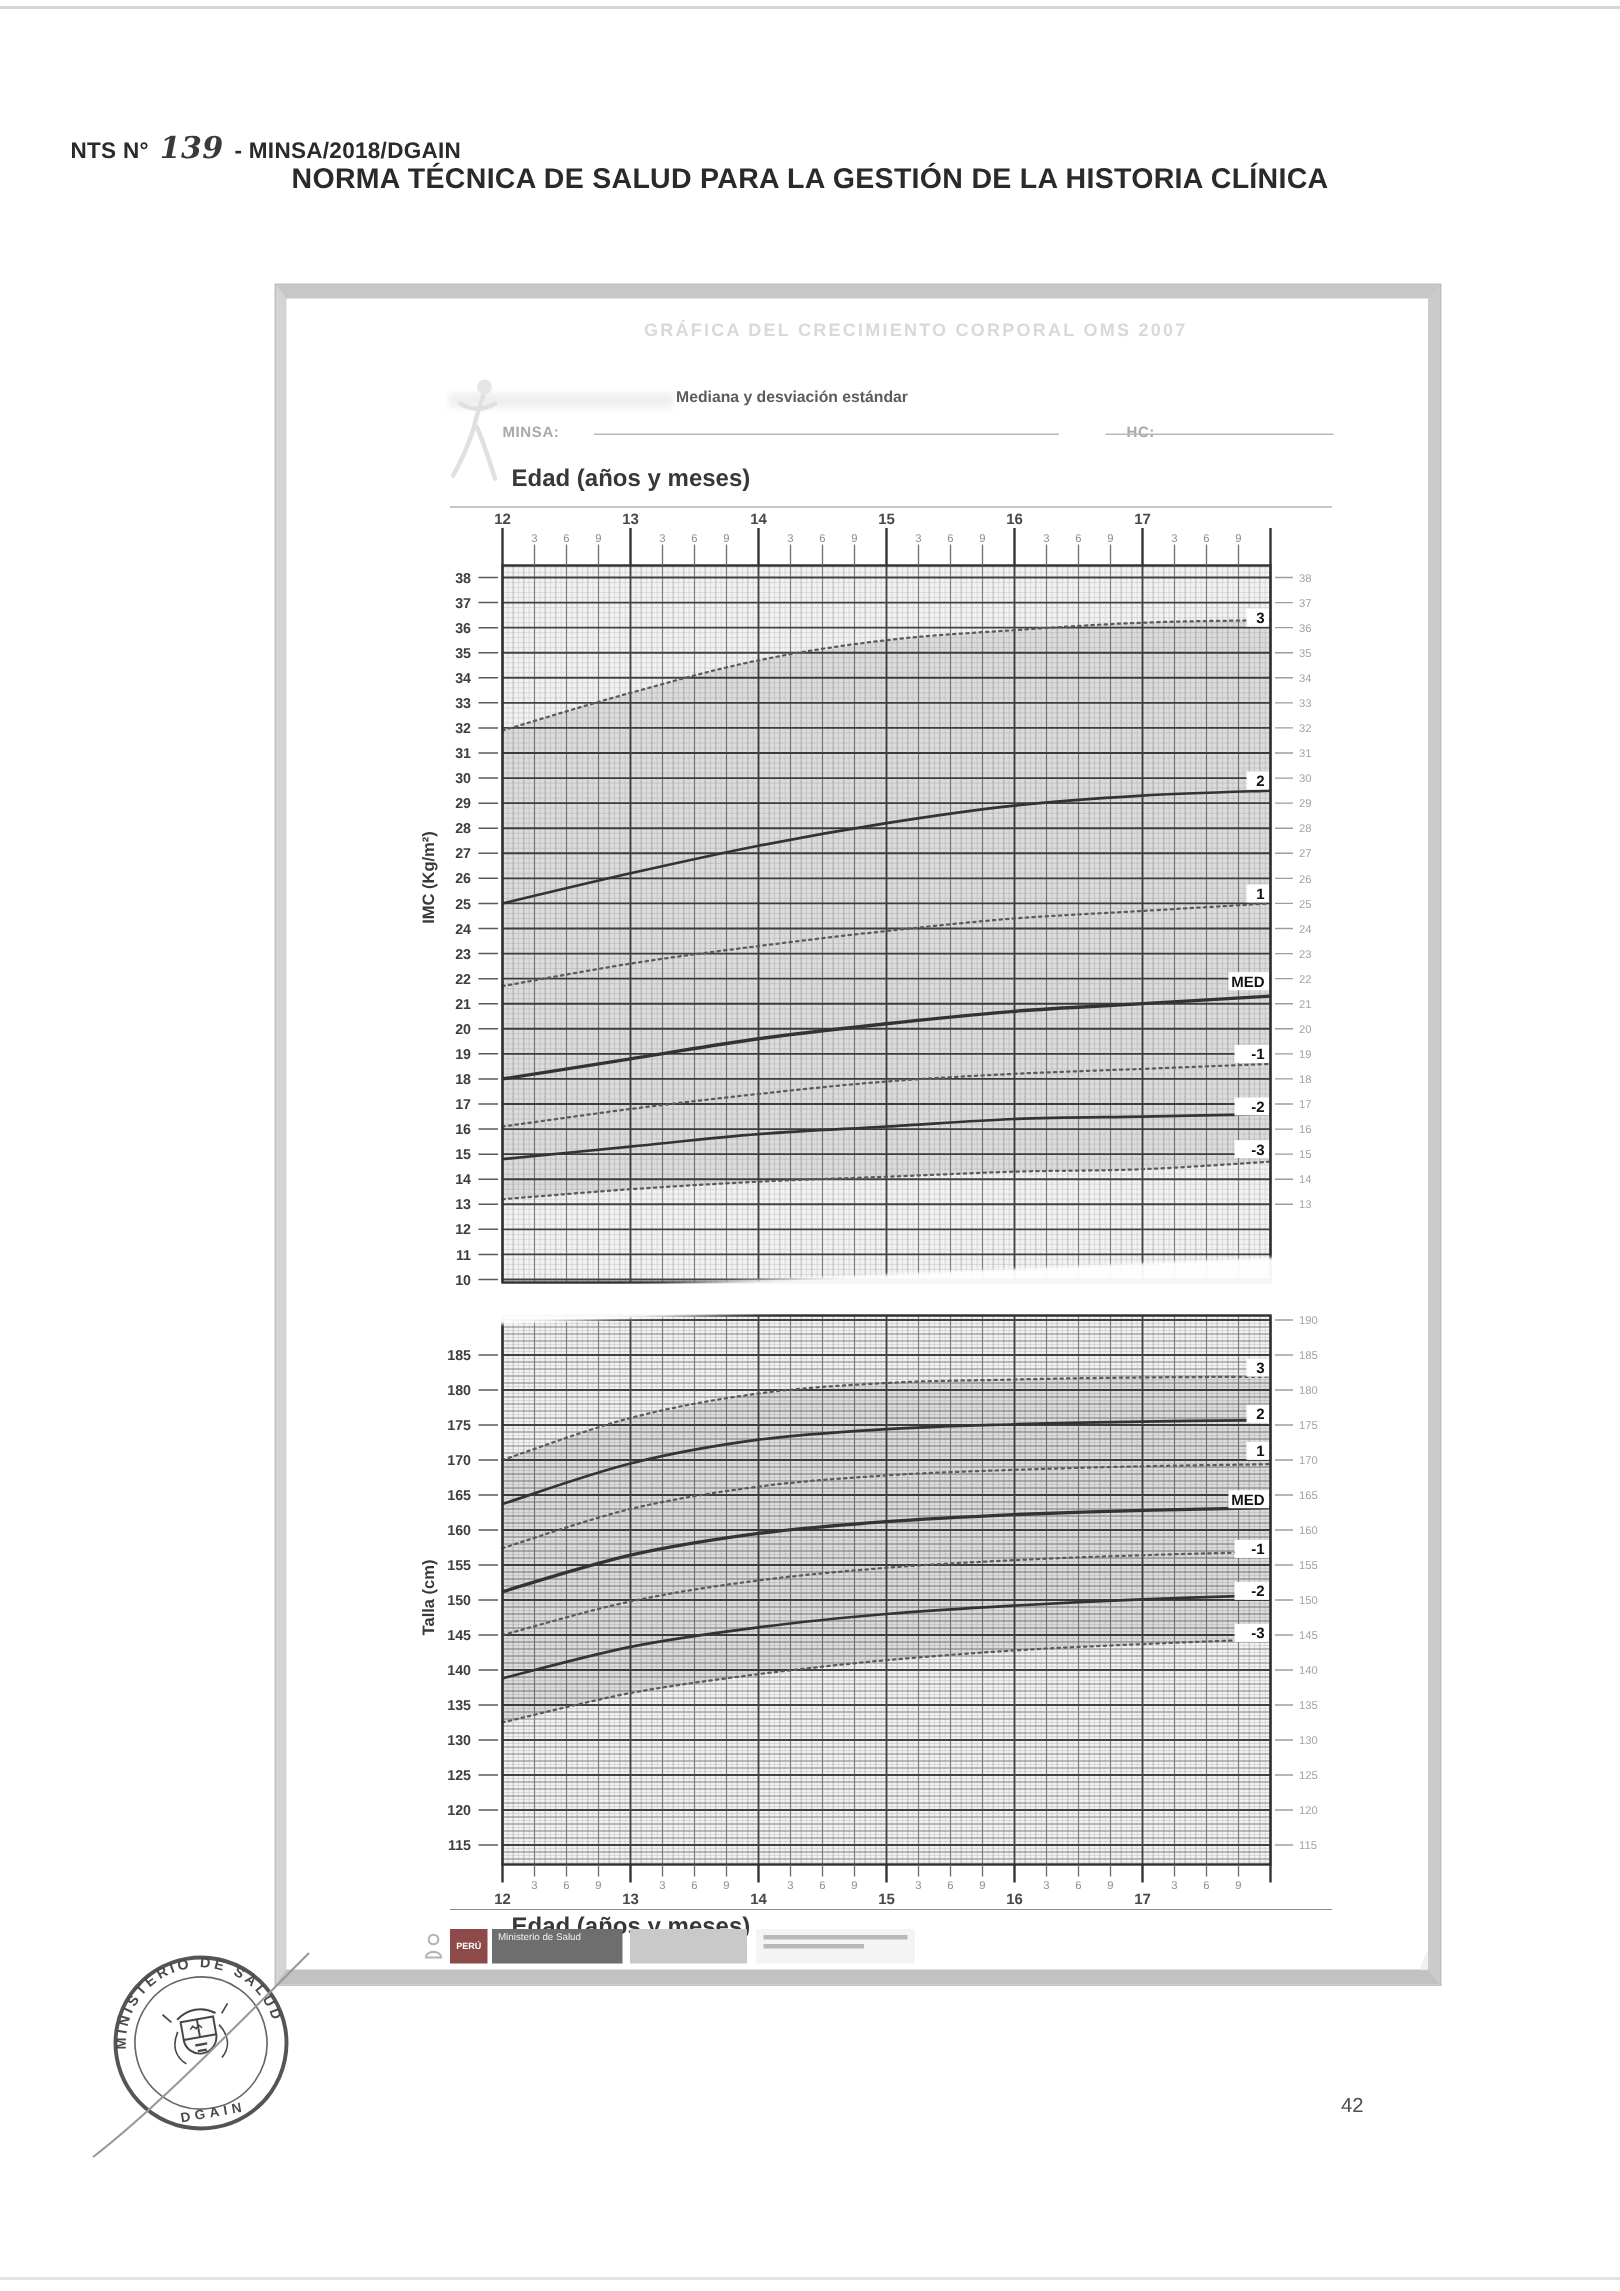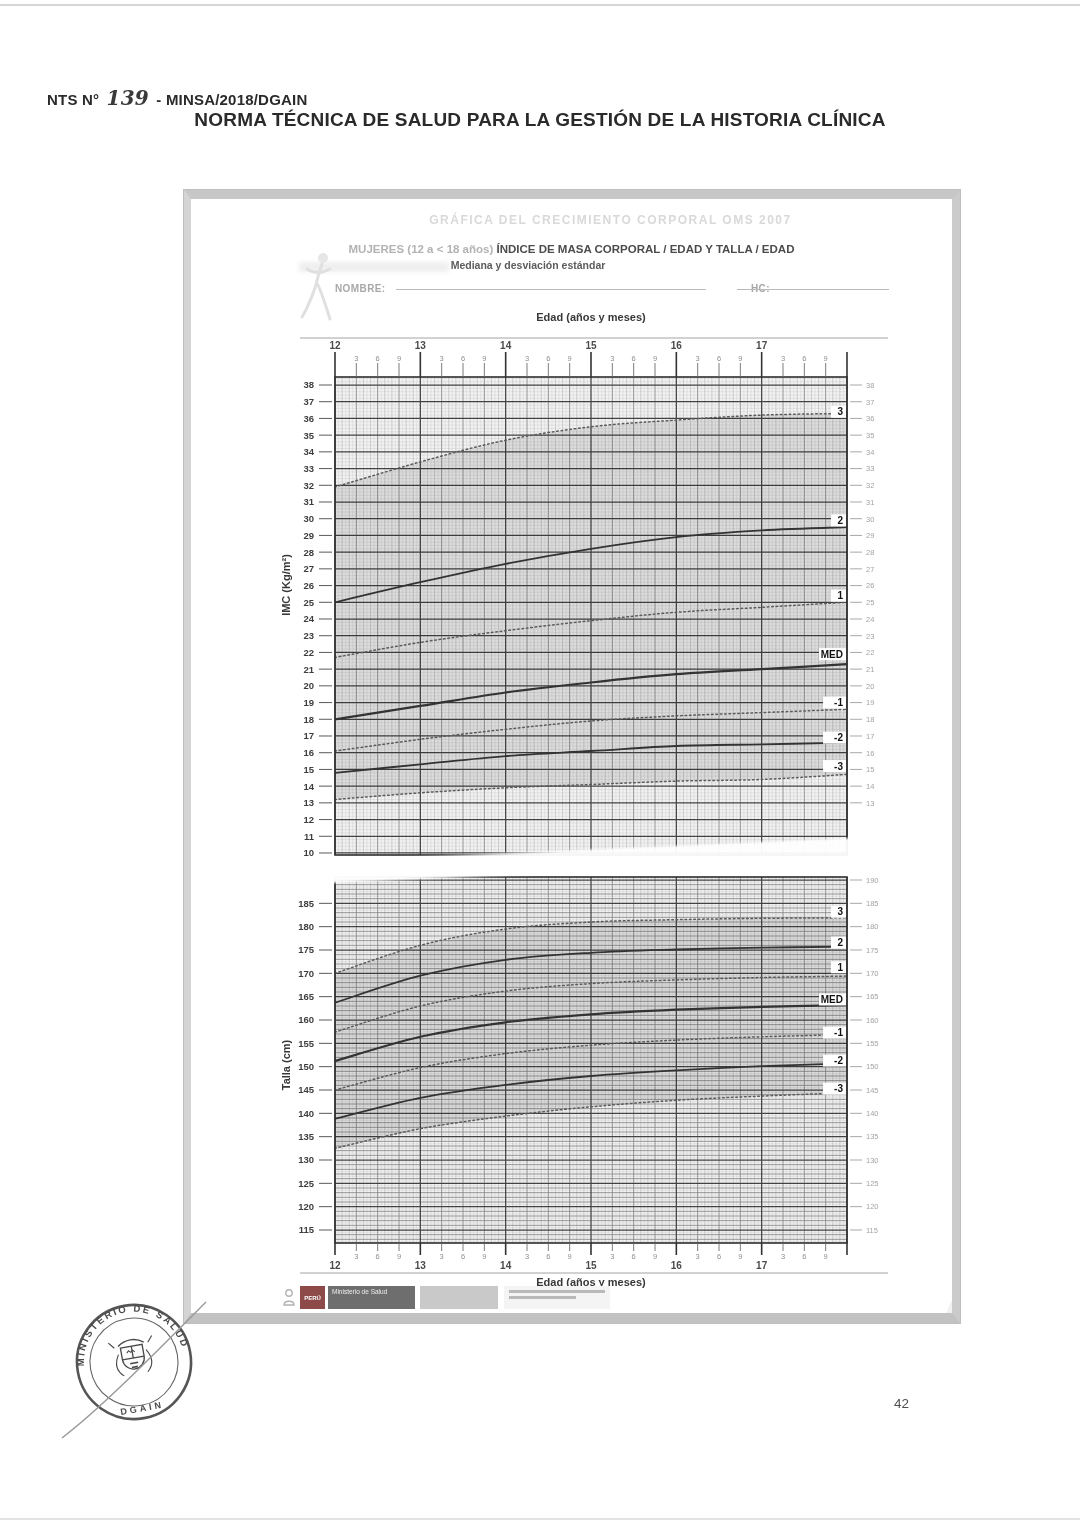--- a/index.html
+++ b/index.html
@@ -13,21 +13,21 @@
   .sheet{position:absolute;left:184px;top:190px;width:776px;height:1133px;background:#fff;
     border-top:9px solid #c7c7c7;border-left:7px solid #d4d4d4;border-right:8px solid #cbcbcb;border-bottom:10px solid #c2c2c2;
     box-shadow:0 0 0 1px #bfbfbf;box-sizing:border-box;overflow:hidden;}
   .wm{top:14px;left:0;width:761px;padding-left:39px;text-align:center;font-size:12px;font-weight:bold;color:#d9d9d9;letter-spacing:1.5px;}
   .sub1{top:44px;left:0;width:761px;text-align:center;font-size:11.5px;font-weight:bold;}
   .sub1 .fade{color:#b3b3b3;} .sub1 .dark{color:#4c4c4c;}
   .sub2{top:60px;left:0;width:674px;text-align:center;font-size:10.5px;font-weight:bold;color:#5c5c5c;}
   .smudge{top:63px;left:108px;width:150px;height:10px;background:#efefef;filter:blur(2px);}
   .flabel{font-size:10px;color:#a8a8a8;font-weight:bold;letter-spacing:.4px;}
   .fline{border-bottom:1px solid #b9b9b9;height:12px;}
-  .axis-title{font-size:11px;font-weight:bold;color:#383838;text-align:center;}
+  .axis-title{font-size:16px;font-weight:bold;color:#383838;}
   .ylab{font-size:11px;font-weight:bold;color:#383838;text-align:center;transform:rotate(-90deg);}
   .streak{top:650px;left:96px;width:634px;height:22px;background:#fff;opacity:.95;transform:rotate(-2.5deg);filter:blur(1.2px);}
   .streak2{top:666px;left:96px;width:300px;height:10px;background:#fff;opacity:.8;transform:rotate(-2deg);filter:blur(2px);}
   .brand{top:1086px;left:90px;height:25px;display:flex;align-items:center;gap:3px;}
   .brand .bicon{width:16px;height:20px;}
   .b-red{width:25px;height:23px;background:#8d4a49;color:#fff;font-size:6px;font-weight:bold;display:flex;align-items:center;justify-content:center;}
   .b-dark{width:87px;height:23px;background:#6e6e6e;color:#efefef;font-size:6.5px;line-height:7.5px;padding:2px 4px;box-sizing:border-box;}
   .b-gray{width:78px;height:23px;background:#c9c9c9;margin-left:2px;}
   .b-white{width:106px;height:23px;background:#f4f4f4;margin-left:3px;padding:4px 5px;box-sizing:border-box;}
   .b-white i{display:block;height:3px;background:#b9b9b9;margin-bottom:3px;}
@@ -57,27 +57,23 @@
     <svg class="t" style="left:106px;top:50px;" width="46" height="76" viewBox="0 0 46 76">
       <g fill="none" stroke="#e0e0e0" stroke-width="3" stroke-linecap="round">
         <circle cx="26" cy="9" r="5" fill="#e6e6e6" stroke="none"></circle>
         <path d="M25 15 C22 24 20 30 19 36"></path>
         <path d="M10 20 C16 24 24 25 33 20"></path>
         <path d="M19 36 C15 48 11 58 5 68"></path>
         <path d="M21 36 C26 47 29 58 33 70"></path>
       </g>
     </svg>
 
-    <div class="t sub1">
-      <span class="fade">MUJERES (12 a &lt; 18 años)</span>
-      <span class="dark">ÍNDICE DE MASA  CORPORAL / EDAD Y TALLA / EDAD</span>
-    </div>
     <div class="t sub2">Mediana y desviación estándar</div>
 
-    <div class="t flabel" style="left:144px;top:84px;">NOMBRE:</div>
+    <div class="t flabel" style="left:144px;top:84px;">MINSA:</div>
     <div class="t fline" style="left:205px;top:78px;width:310px;"></div>
     <div class="t flabel" style="left:521px;top:84px;padding-left:39px;">HC:</div>
     <div class="t fline" style="left:546px;top:78px;width:152px;"></div>
 
     <div class="t axis-title" style="left:150px;top:112px;width:500px;">Edad (años y meses)</div>
 
     <div class="t ylab" style="left:37px;top:378px;width:120px;height:16px;">IMC (Kg/m²)</div>
     <svg id="imcChart" class="t" style="left:64px;top:132px;" width="640" height="552" viewBox="0 0 640 552">
         <g>
           <rect x="80" y="46" width="512" height="478" fill="rgba(0,0,0,0.05)"></rect>

